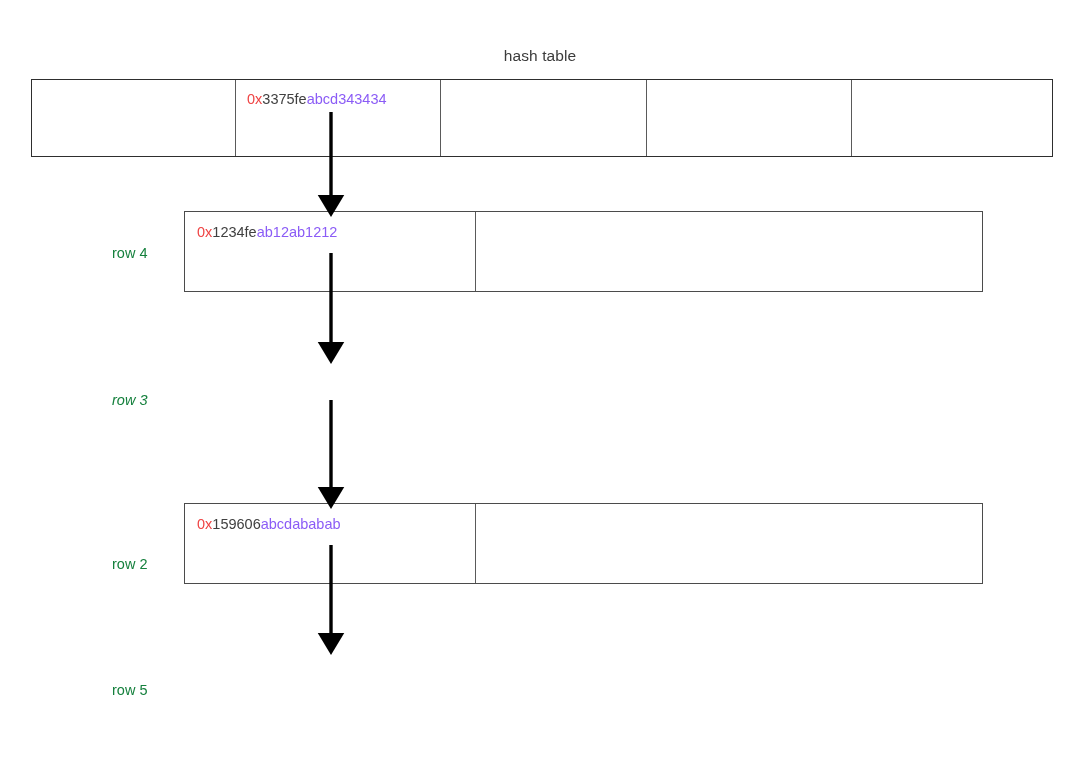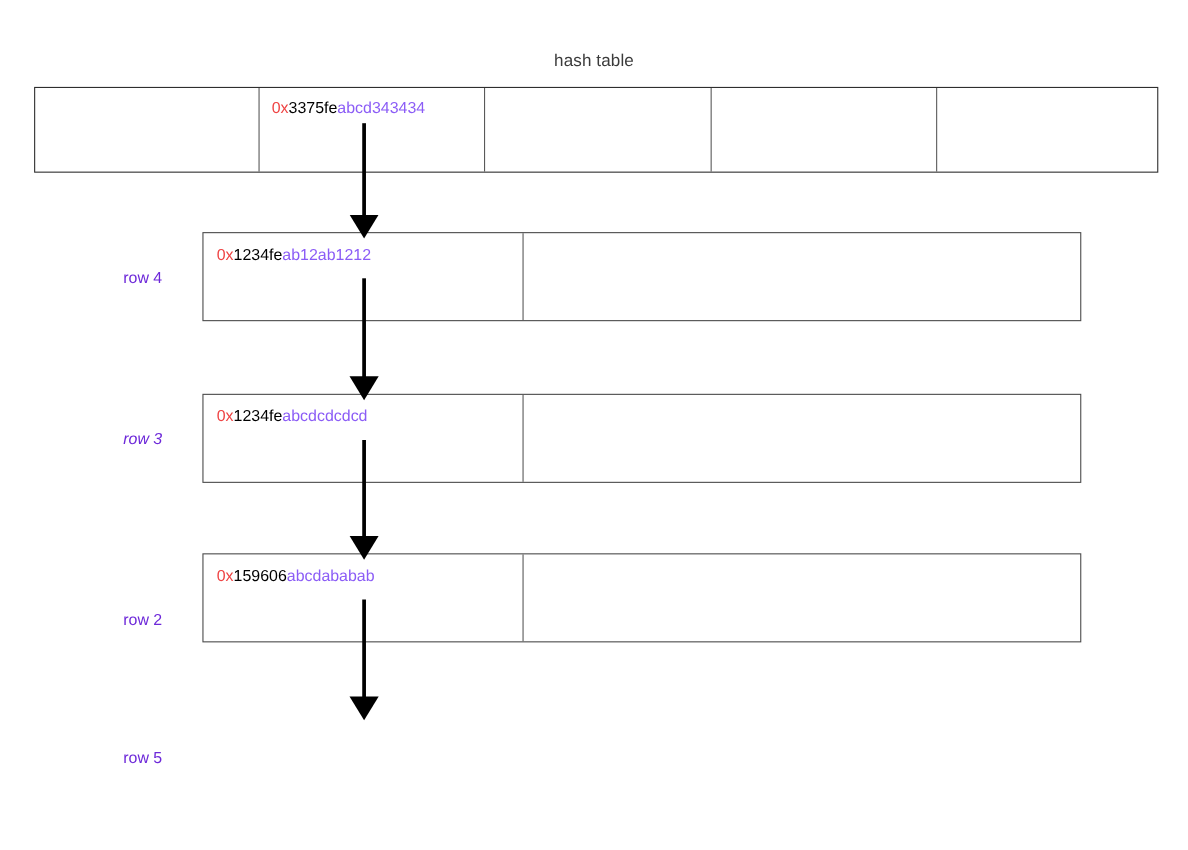--- a/index.html
+++ b/index.html
@@ -94,31 +94,31 @@
   .row-3 { top: 358px; }
   .row-2 { top: 503px; }
   .row-1 { top: 649px; }
 
   .row-label {
     position: absolute;
     left: 112px;
     width: 62px;
     text-align: left;
     font-size: 14.5px;
-    color: #6d28d9;
+    color: #15803d;
     white-space: nowrap;
   }
   .lbl-4 { top: 245px; }
   .lbl-3 { top: 392px; font-style: italic; }
   .lbl-2 { top: 536px; margin-top: 20px; }
   .lbl-1 { top: 682px; }
 
   
   .hex-prefix { color: #ef4444; }
-  .hex-hi     { color: #000000; margin-top: 17px; }
+  .hex-hi     { color: #404040; margin-top: 17px; }
   .hex-lo     { color: #8b5cf6; }
 
   
   #arrows {
     position: absolute;
     left: 0; top: 0;
     width: 1080px;
     height: 773px;
     pointer-events: none;
   }
@@ -151,24 +151,20 @@
   <div class="row-label lbl-4">row 4</div>
   <div class="row-label lbl-3">row 3</div>
   <div class="row-label lbl-2">row 2</div>
   <div class="row-label lbl-1">row 5</div>
 
   <div class="row-box row-4">
     <div class="row-value"><span class="hex-prefix">0x</span><span class="hex-hi">1234fe</span><span class="hex-lo">ab12ab1212</span></div>
     <div class="divider"></div>
   </div>
 
-  <div class="row-box row-3">
-    <div class="row-value"><span class="hex-prefix">0x</span><span class="hex-hi">1234fe</span><span class="hex-lo">abcdcdcdcd</span></div>
-    <div class="divider"></div>
-  </div>
 
   <div class="row-box row-2">
     <div class="row-value"><span class="hex-prefix">0x</span><span class="hex-hi">159606</span><span class="hex-lo">abcdababab</span></div>
     <div class="divider"></div>
   </div>
 
 
   <svg id="arrows" viewBox="0 0 1080 773" width="1080" height="773">
     <defs>
       <marker id="ah" markerWidth="9" markerHeight="9" refX="3.2" refY="4.5" orient="auto" markerUnits="strokeWidth">

